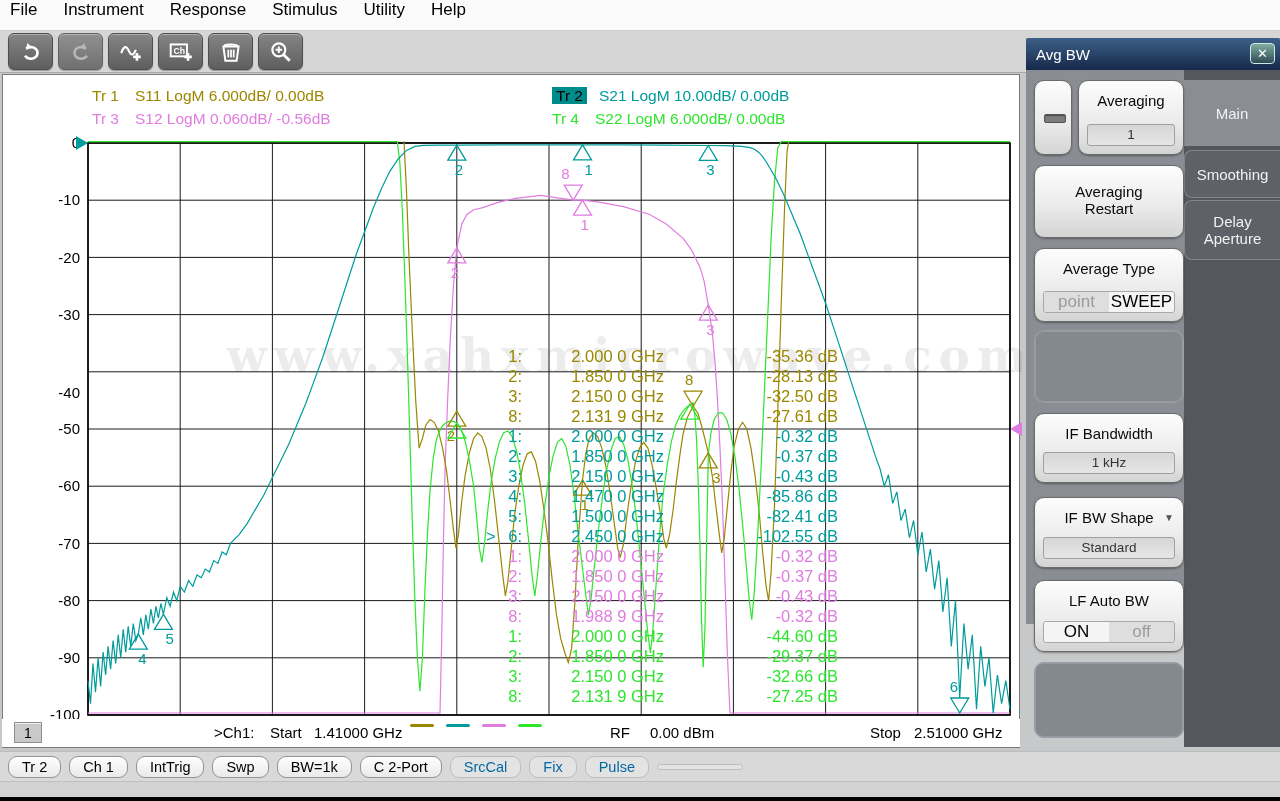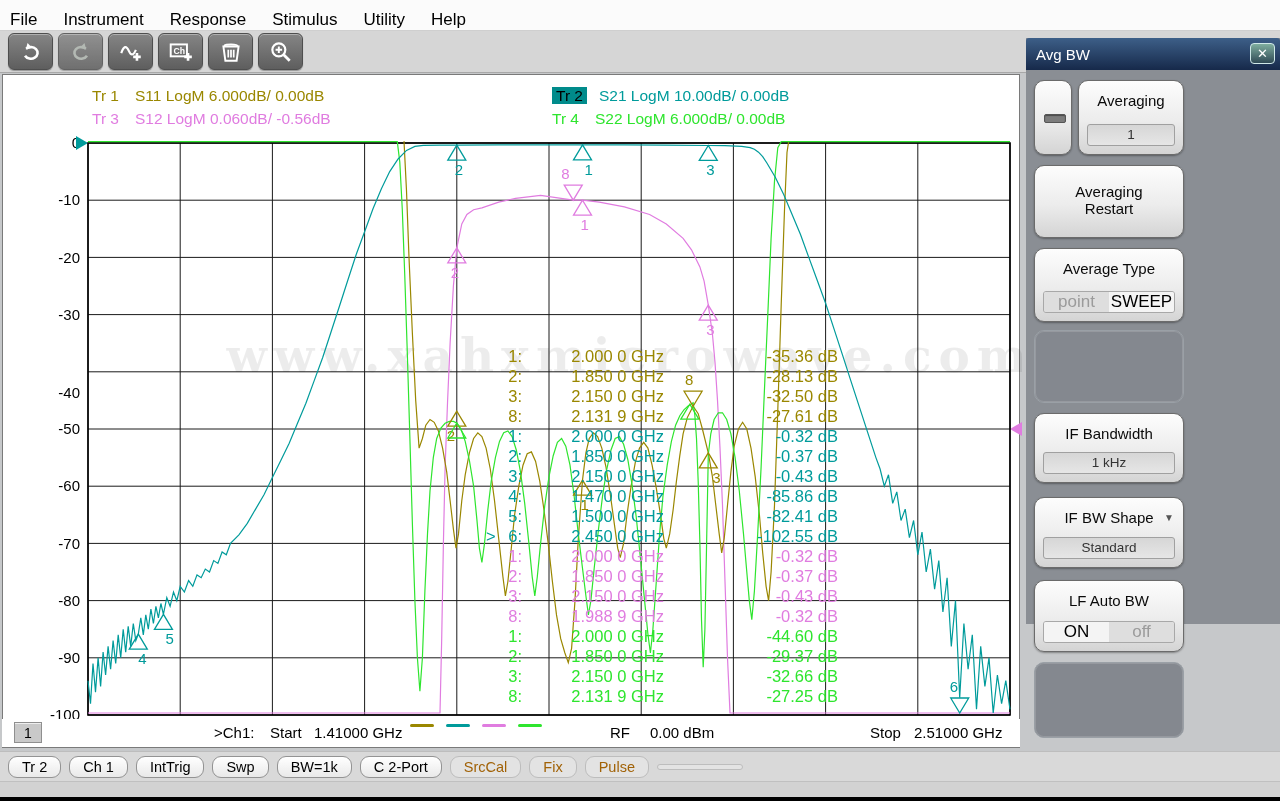--- a/index.html
+++ b/index.html
@@ -1,21 +1,21 @@
 <!DOCTYPE html>
 <html><head>
 <meta charset="utf-8">
 <style>
   * { margin:0; padding:0; box-sizing:border-box; }
   body { font-family:"Liberation Sans", sans-serif; background:#9aa0a6; }
   #app { position:relative; width:1280px; height:801px; background:#c6c8ca; overflow:hidden; }
 
   
   .menubar { position:absolute; left:0; top:0; width:1280px; height:31px; background:#fbfbfb;
-             display:flex; align-items:flex-end; gap:26px; padding-left:10px; border-bottom:1px solid #cfcfcf;}
+             display:flex; align-items:flex-start; gap:26px; padding-left:10px; border-bottom:1px solid #cfcfcf;}
   .menubar .mitem { font-size:17px; color:#000; cursor:default; }
 
   
   .toolbar { position:absolute; left:0; top:31px; width:1280px; height:42px; background:#d6d6d6;
              display:flex; align-items:center; gap:5px; padding-left:8px; border-bottom:1px solid #a8a8a8;}
   .tbtn { width:45px; height:37px; border-radius:6px; border:1px solid #4e4e4e;
           background:linear-gradient(#858585,#5e5e5e); display:flex; align-items:center; justify-content:center;
           box-shadow:inset 0 1px 0 rgba(255,255,255,.35), 0 1px 1px rgba(0,0,0,.3); }
   .tbtn svg { width:26px; height:26px; }
   .tbtn.disabled { opacity:.85; }
@@ -46,21 +46,21 @@
   .chbar .chbtn { position:absolute; left:12px; top:3px; width:28px; height:21px; background:#c9c9c9;
                   border:1px solid #8f8f8f; text-align:center; font-size:14px; line-height:20px; box-shadow:inset 0 1px 0 #eee; }
   .chbar span { position:absolute; top:5px; white-space:nowrap; }
   .dash { position:absolute; top:13px; width:24px; height:3px; border-radius:2px; }
 
   
   .statusbar { position:absolute; left:0; top:751px; width:1280px; height:30px; background:#d9d9d9;
                border-top:1px solid #bdbdbd; display:flex; align-items:center; gap:8px; padding-left:8px; }
   .sbtn { min-width:40px; padding:2px 13px; border-radius:9px; border:1px solid #939393; font-size:14.5px;
           color:#000; background:linear-gradient(#ffffff,#e9e9e9); text-align:center; }
-  .sbtn.disabled { color:#a16207; border-color:#bdbdbd; background:#e3e3e3; }
+  .sbtn.disabled { color:#0369a1; border-color:#bdbdbd; background:#e3e3e3; }
   .sbtn.blank { min-width:86px; }
   .substrip { position:absolute; left:0; top:781px; width:1280px; height:16px; background:#d2d2d2; border-top:1px solid #c0c0c0; }
   .blackbar { position:absolute; left:0; top:797px; width:1280px; height:4px; background:#000; }
 
   
   .panel { position:absolute; left:1026px; top:38px; width:254px; height:586px; background:#8a8e94; }
   .ptitle { position:absolute; left:0; top:0; width:254px; height:32px;
             background:linear-gradient(#3d5f88,#16294a); color:#fff; font-size:15px;
             display:flex; align-items:center; padding-left:10px; border-radius:3px 3px 0 0; }
   .pclose { position:absolute; right:5px; top:5px; width:25px; height:21px; background:linear-gradient(#7fae9f,#2f4a55);
@@ -317,20 +317,31 @@
   </div>
   <div class="substrip"></div>
   <div class="blackbar"></div>
 
   <div class="panel">
     <div class="ptitle">
       <span>Avg BW</span>
       <div class="pclose"><span>✕</span></div>
     </div>
 
+    <div class="tabcol">
+      <div class="ptab active" style="top:10px; height:66px;">
+          <span>Main</span>
+        </div>
+      <div class="ptab dark" style="top:80px; height:48px;">
+          <span>Smoothing</span>
+        </div>
+      <div class="ptab dark" style="top:130px; height:60px;">
+          <span style="width:74px;">Delay Aperture</span>
+        </div>
+    </div>
 
     <div class="pbtn" style="top:42px; height:75px; width:38px;">
       <div class="toggleslot"></div>
     </div>
     <div class="pbtn" style="top:42px; height:75px; left:52px; width:106px;">
       <span class="bl">Averaging</span>
       <div class="pval">1</div>
     </div>
 
     <div class="pbtn" style="top:127px; height:73px;">

